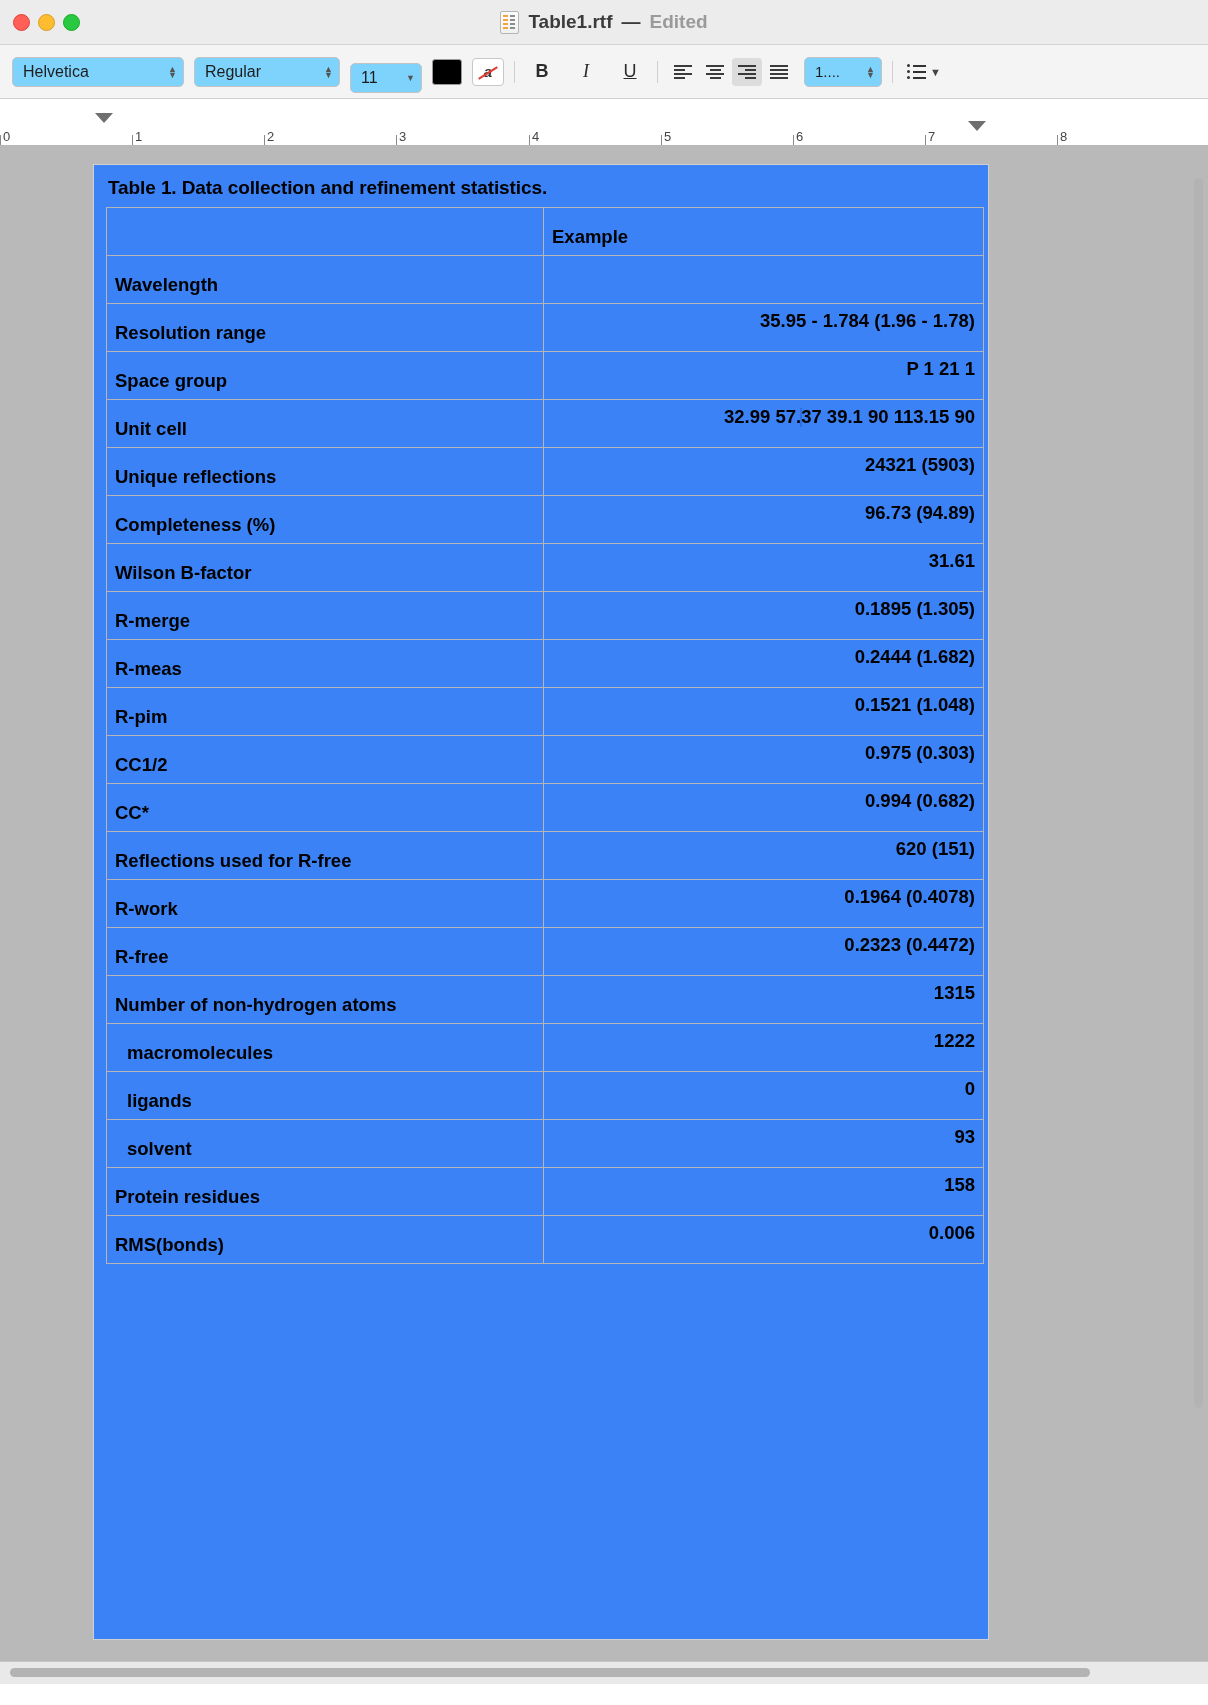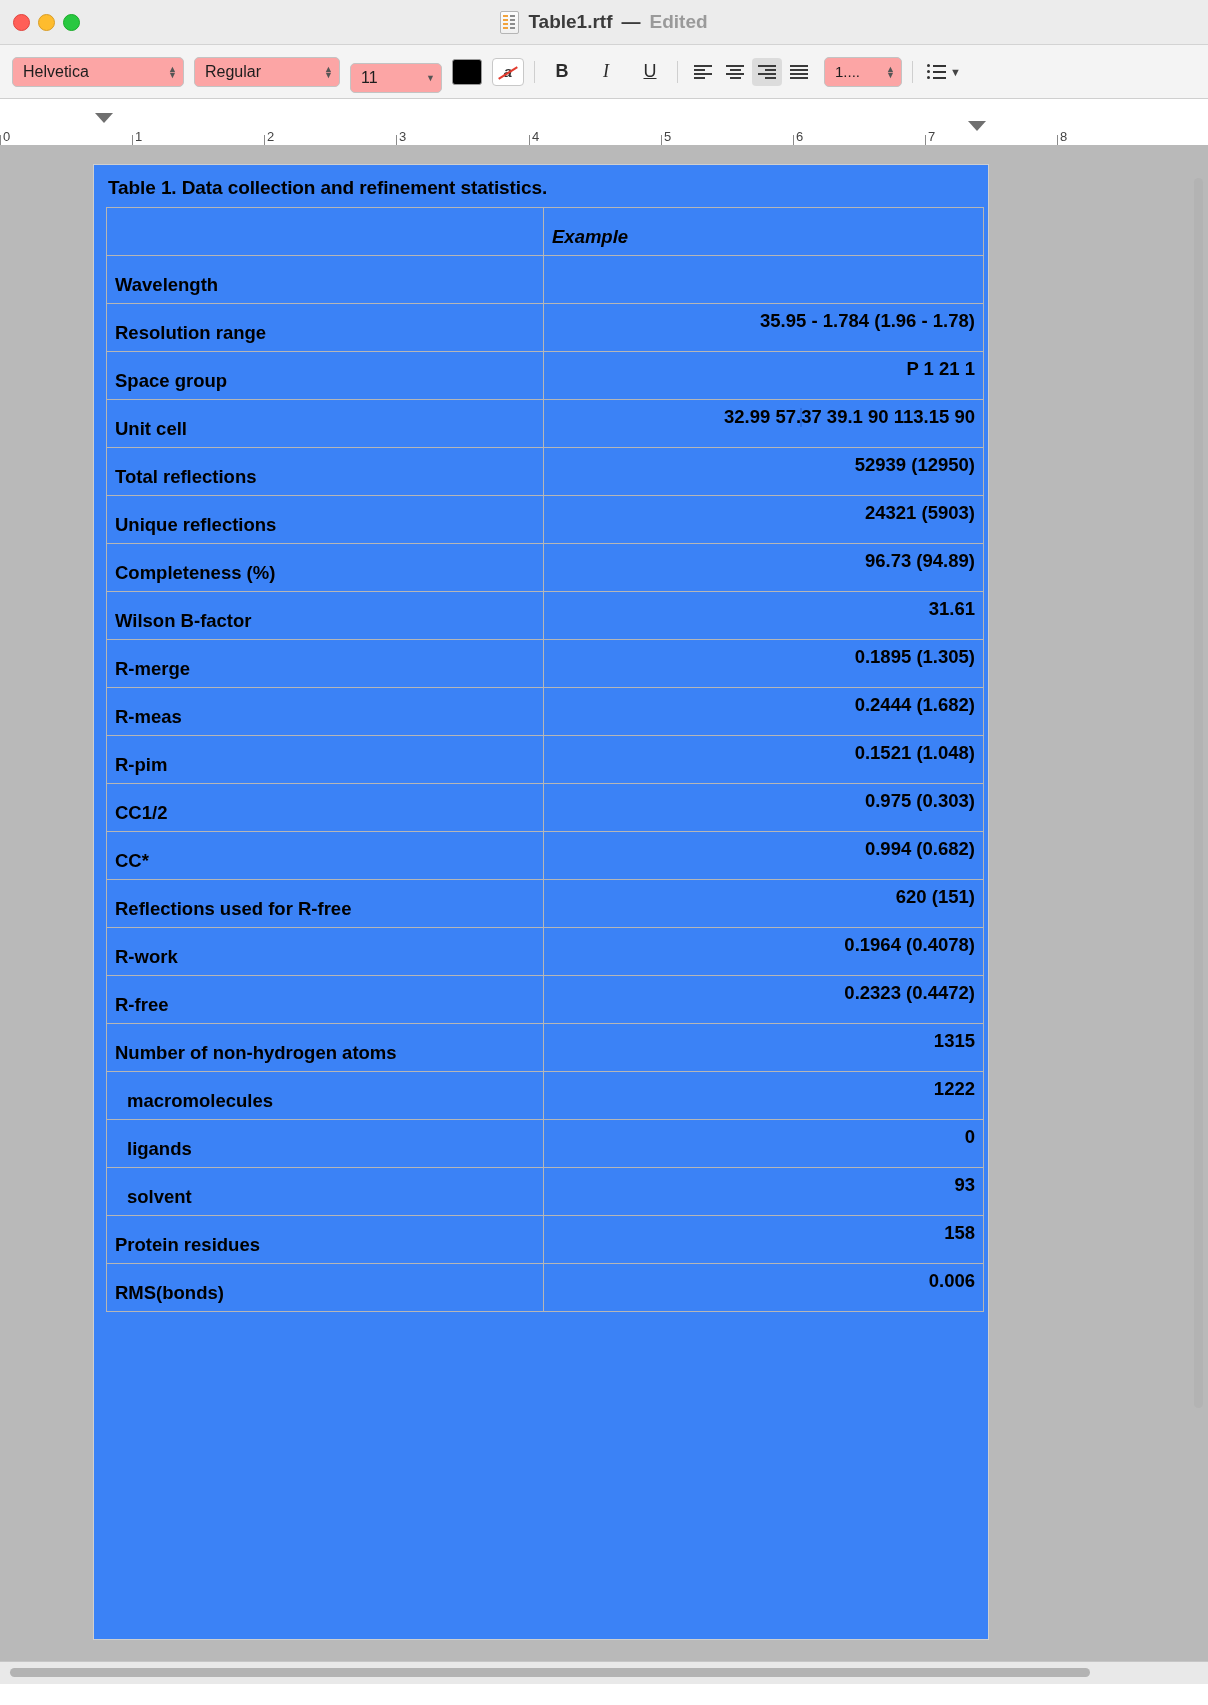--- a/index.html
+++ b/index.html
@@ -82,21 +82,21 @@
     background: #f4f4f4;
     border-bottom: 1px solid #cfcfcf;
     display: flex;
     align-items: center;
     padding: 0 12px;
     gap: 10px;
     box-sizing: border-box;
   }
   .select {
     height: 30px;
-    background: #fca5a5;
+    background: #7dd3fc;
     border: 1px solid #c3c3c3;
     border-radius: 5px;
     display: flex;
     align-items: center;
     padding: 0 6px 0 10px;
     font-size: 16px;
     color: #1d1d1d;
     box-sizing: border-box;
     position: relative;
     justify-content: space-between;
@@ -104,21 +104,21 @@
   .select .chev2 {
     margin-left: 8px;
     display: flex;
     flex-direction: column;
     line-height: 6px;
     font-size: 9px;
     color: #555;
   }
   .sel-font { width: 172px; }
   .sel-style { width: 146px; }
-  .sel-size { width: 92px; margin-top: 12px; }
+  .sel-size { width: 72px; margin-top: 12px; }
   .sel-list { width: 78px; font-size: 15px; }
 
   .color-swatch {
     width: 28px; height: 24px;
     background: #000000;
     border: 1px solid #9a9a9a;
     border-radius: 3px;
   }
   .hl-btn {
     width: 30px; height: 26px;
@@ -246,21 +246,21 @@
     font-weight: bold;
     color: #000;
     padding: 0 8px;
     vertical-align: bottom;
     padding-bottom: 7px;
     box-sizing: border-box;
   }
   table.stats td.label { width: 437px; }
   table.stats td.value { width: 440px; text-align: right; vertical-align: top; padding-top: 6px; }
   td.label.indent { padding-left: 20px; }
-  td.head { vertical-align: bottom; font-style: italic; }
+  td.head { vertical-align: bottom; }
 
   
   .caret {
     display: inline-block;
     width: 2px;
     height: 19px;
     background: #2f6fe0;
     vertical-align: -4px;
     margin: 0 -1px;
   }
@@ -481,24 +481,20 @@
           </tr>
           <tr>
             <td class="label">Space group</td>
             <td class="value">P 1 21 1</td>
           </tr>
           <tr>
             <td class="label">Unit cell</td>
             <td class="value"><span>32.99 57.</span><span class="caret"></span><span>37 39.1 90 113.15 90</span></td>
           </tr>
           <tr>
-            <td class="label">Total reflections</td>
-            <td class="value">52939 (12950)</td>
-          </tr>
-          <tr>
             <td class="label">Unique reflections</td>
             <td class="value">24321 (5903)</td>
           </tr>
           <tr>
             <td class="label">Completeness (%)</td>
             <td class="value">96.73 (94.89)</td>
           </tr>
           <tr>
             <td class="label">Wilson B-factor</td>
             <td class="value">31.61</td>

